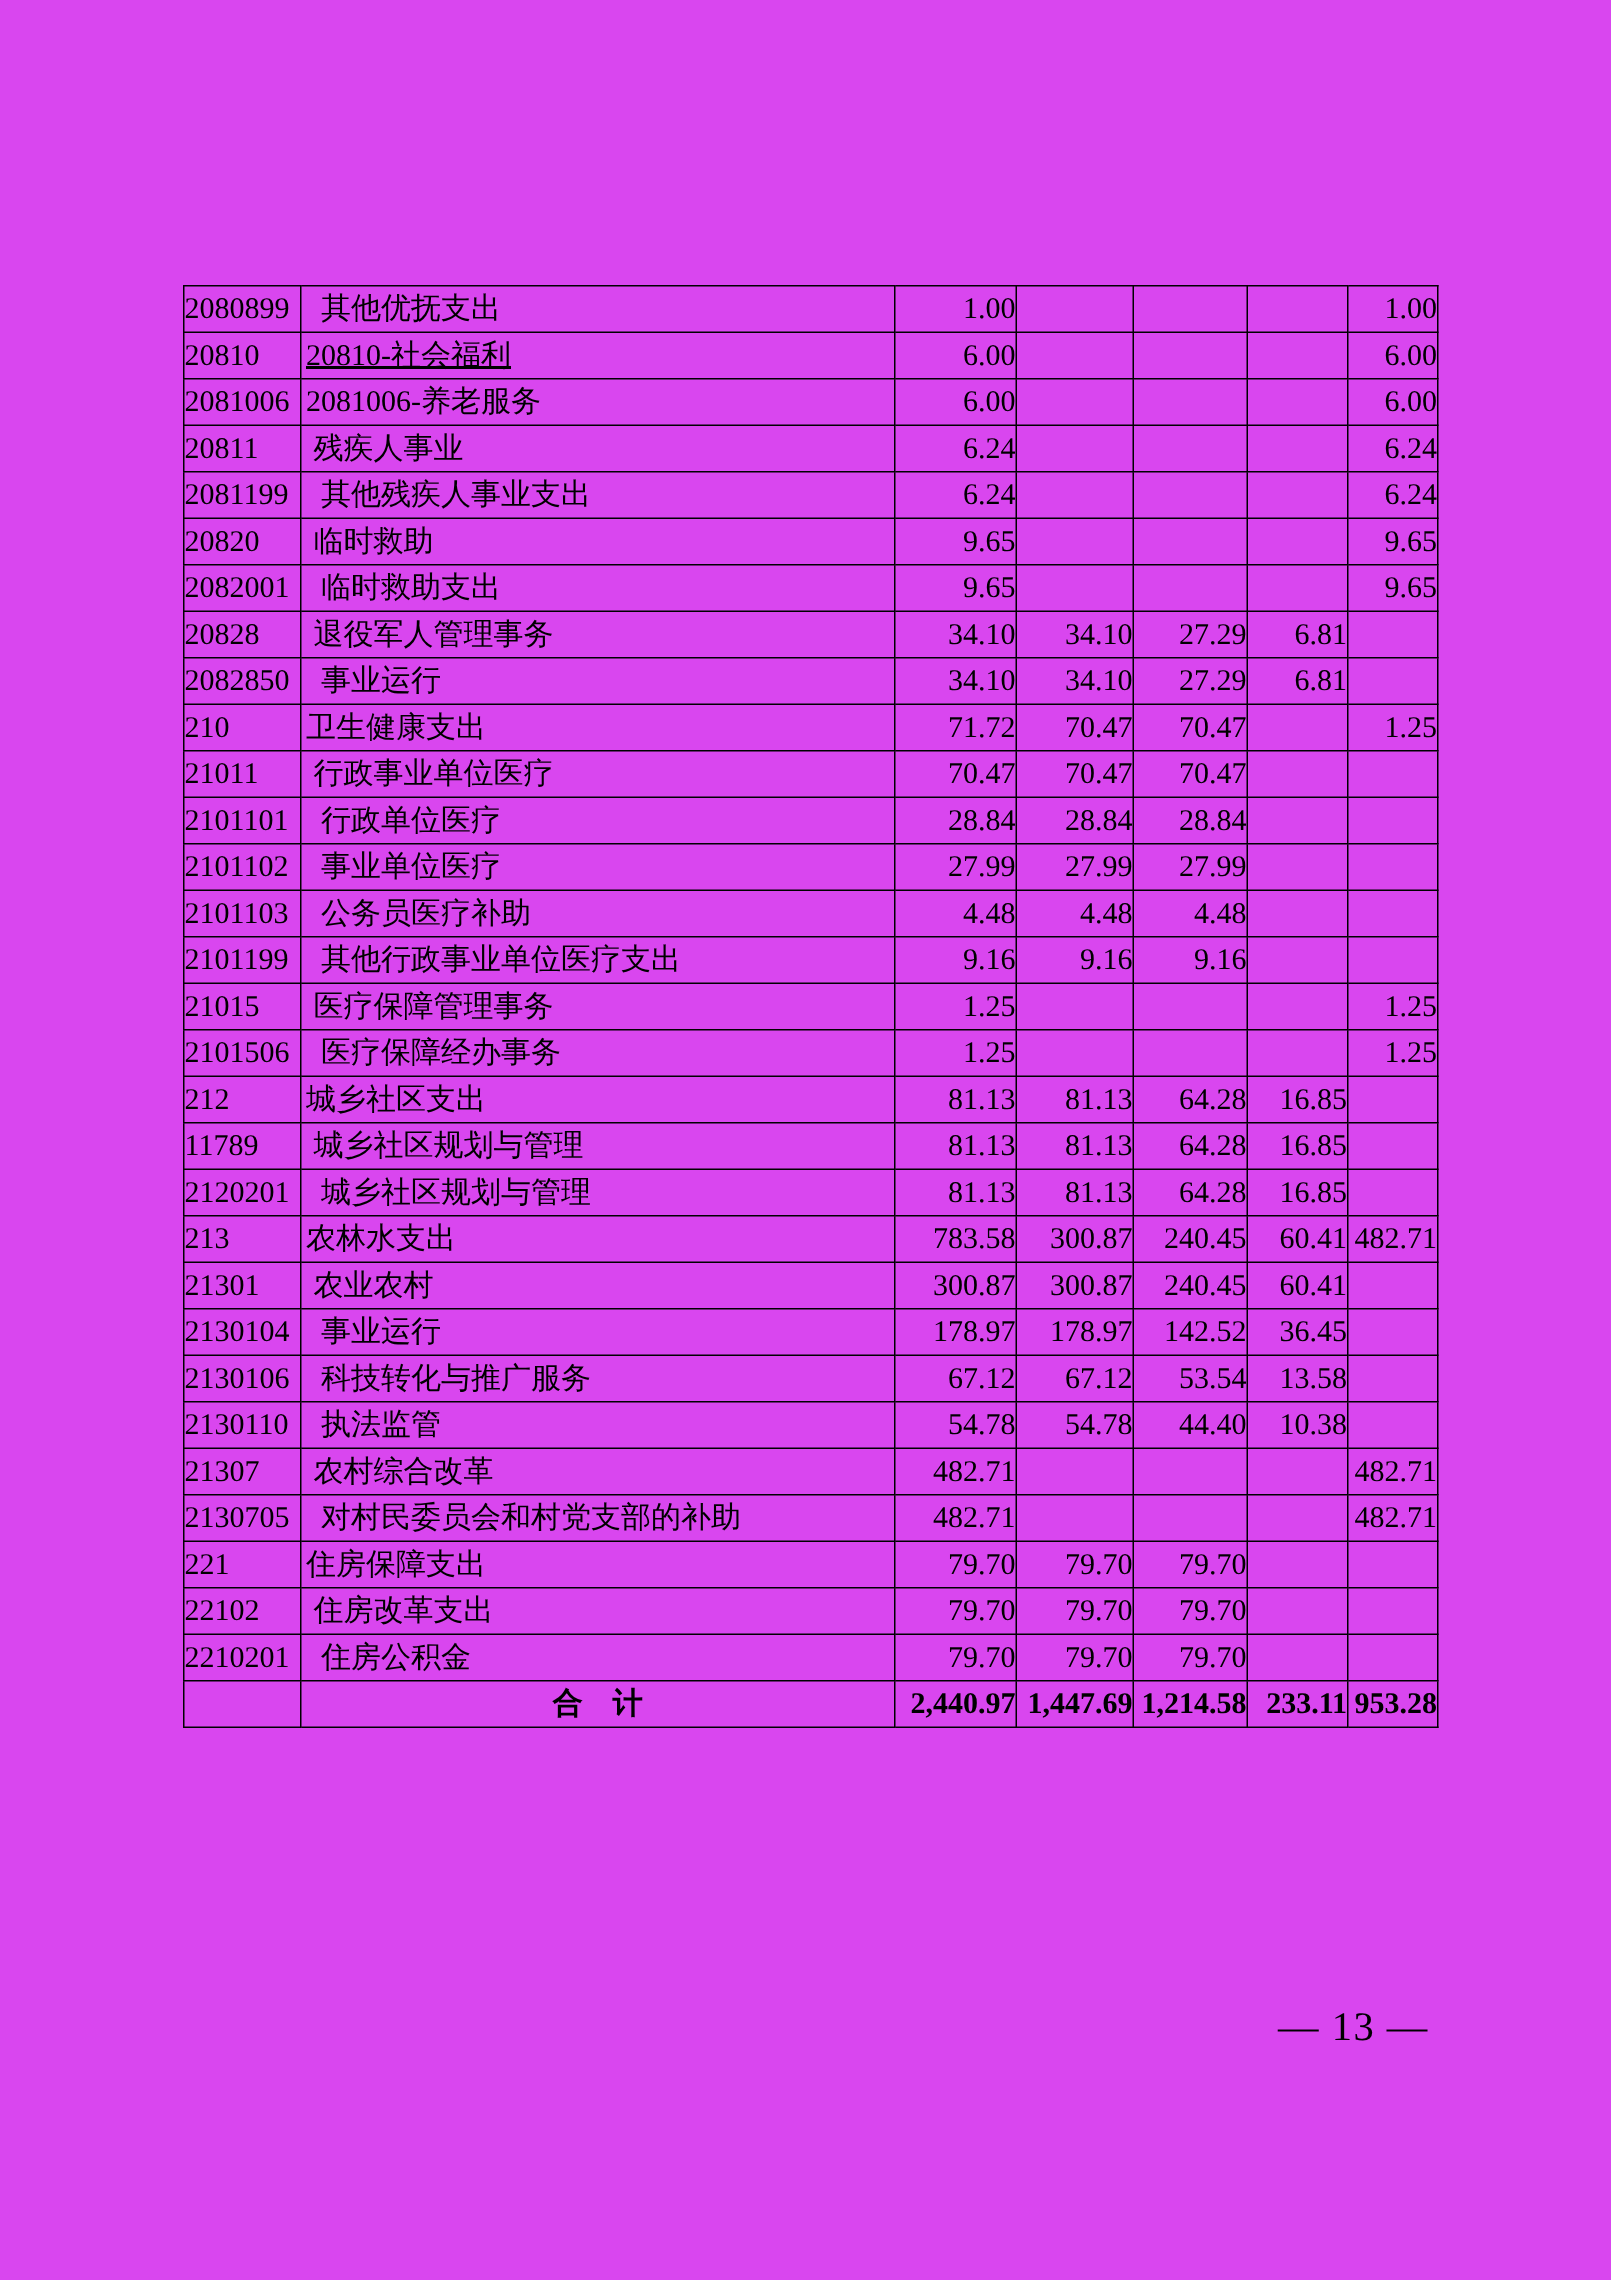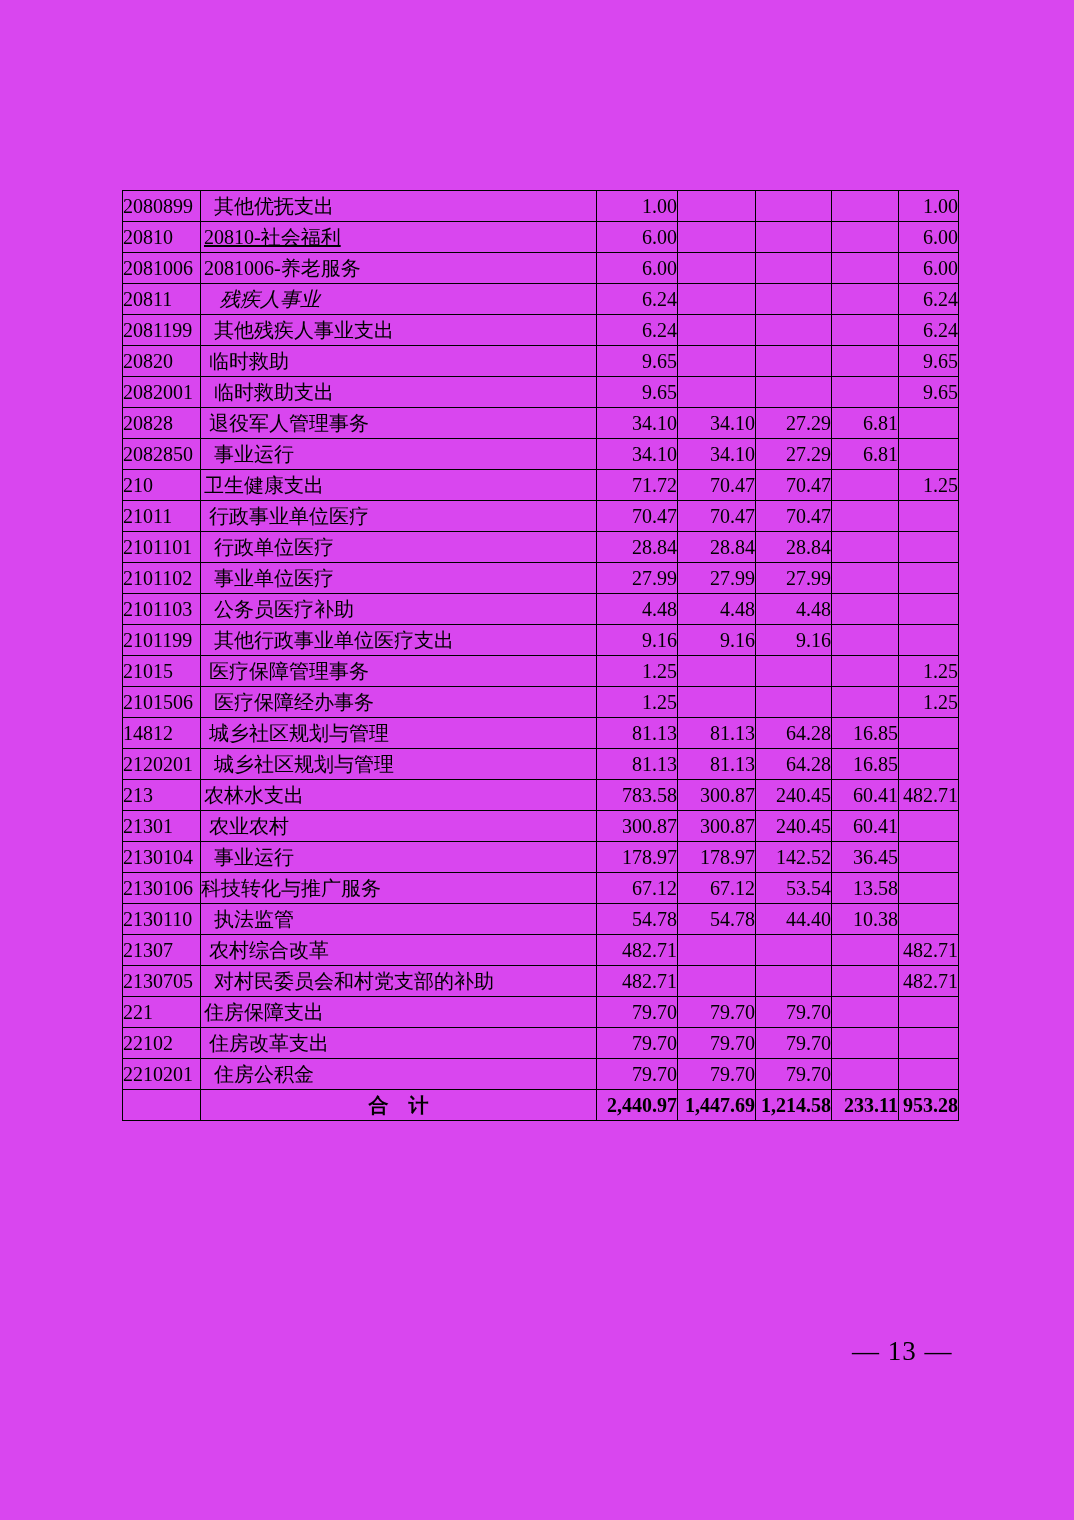--- a/index.html
+++ b/index.html
@@ -87,21 +87,21 @@
     <td class="code-cell">2081006</td>
     <td class="name-cell" style="padding-left: 3px;">2081006-养老服务</td>
     <td class="value-cell">6.00</td>
     <td class="value-cell"></td>
     <td class="value-cell"></td>
     <td class="value-cell"></td>
     <td class="value-cell">6.00</td>
   </tr>
         <tr class="data-row">
     <td class="code-cell">20811</td>
-    <td class="name-cell" style="padding-left: 19px; font-style: italic;">残疾人事业</td>
+    <td class="name-cell" style="padding-left: 8px;">残疾人事业</td>
     <td class="value-cell">6.24</td>
     <td class="value-cell"></td>
     <td class="value-cell"></td>
     <td class="value-cell"></td>
     <td class="value-cell">6.24</td>
   </tr>
         <tr class="data-row">
     <td class="code-cell">2081199</td>
     <td class="name-cell" style="padding-left: 13px;">其他残疾人事业支出</td>
     <td class="value-cell">6.24</td>
@@ -212,21 +212,30 @@
         <tr class="data-row">
     <td class="code-cell">2101506</td>
     <td class="name-cell" style="padding-left: 13px;">医疗保障经办事务</td>
     <td class="value-cell">1.25</td>
     <td class="value-cell"></td>
     <td class="value-cell"></td>
     <td class="value-cell"></td>
     <td class="value-cell">1.25</td>
   </tr>
         <tr class="data-row">
-    <td class="code-cell">14812</td>
+    <td class="code-cell">212</td>
+    <td class="name-cell" style="padding-left: 3px;">城乡社区支出</td>
+    <td class="value-cell">81.13</td>
+    <td class="value-cell">81.13</td>
+    <td class="value-cell">64.28</td>
+    <td class="value-cell">16.85</td>
+    <td class="value-cell"></td>
+  </tr>
+        <tr class="data-row">
+    <td class="code-cell">11789</td>
     <td class="name-cell" style="padding-left: 8px;">城乡社区规划与管理</td>
     <td class="value-cell">81.13</td>
     <td class="value-cell">81.13</td>
     <td class="value-cell">64.28</td>
     <td class="value-cell">16.85</td>
     <td class="value-cell"></td>
   </tr>
         <tr class="data-row">
     <td class="code-cell">2120201</td>
     <td class="name-cell" style="padding-left: 13px;">城乡社区规划与管理</td>
@@ -258,21 +267,21 @@
     <td class="code-cell">2130104</td>
     <td class="name-cell" style="padding-left: 13px;">事业运行</td>
     <td class="value-cell">178.97</td>
     <td class="value-cell">178.97</td>
     <td class="value-cell">142.52</td>
     <td class="value-cell">36.45</td>
     <td class="value-cell"></td>
   </tr>
         <tr class="data-row">
     <td class="code-cell">2130106</td>
-    <td class="name-cell" style="">科技转化与推广服务</td>
+    <td class="name-cell" style="padding-left: 13px;">科技转化与推广服务</td>
     <td class="value-cell">67.12</td>
     <td class="value-cell">67.12</td>
     <td class="value-cell">53.54</td>
     <td class="value-cell">13.58</td>
     <td class="value-cell"></td>
   </tr>
         <tr class="data-row">
     <td class="code-cell">2130110</td>
     <td class="name-cell" style="padding-left: 13px;">执法监管</td>
     <td class="value-cell">54.78</td>

